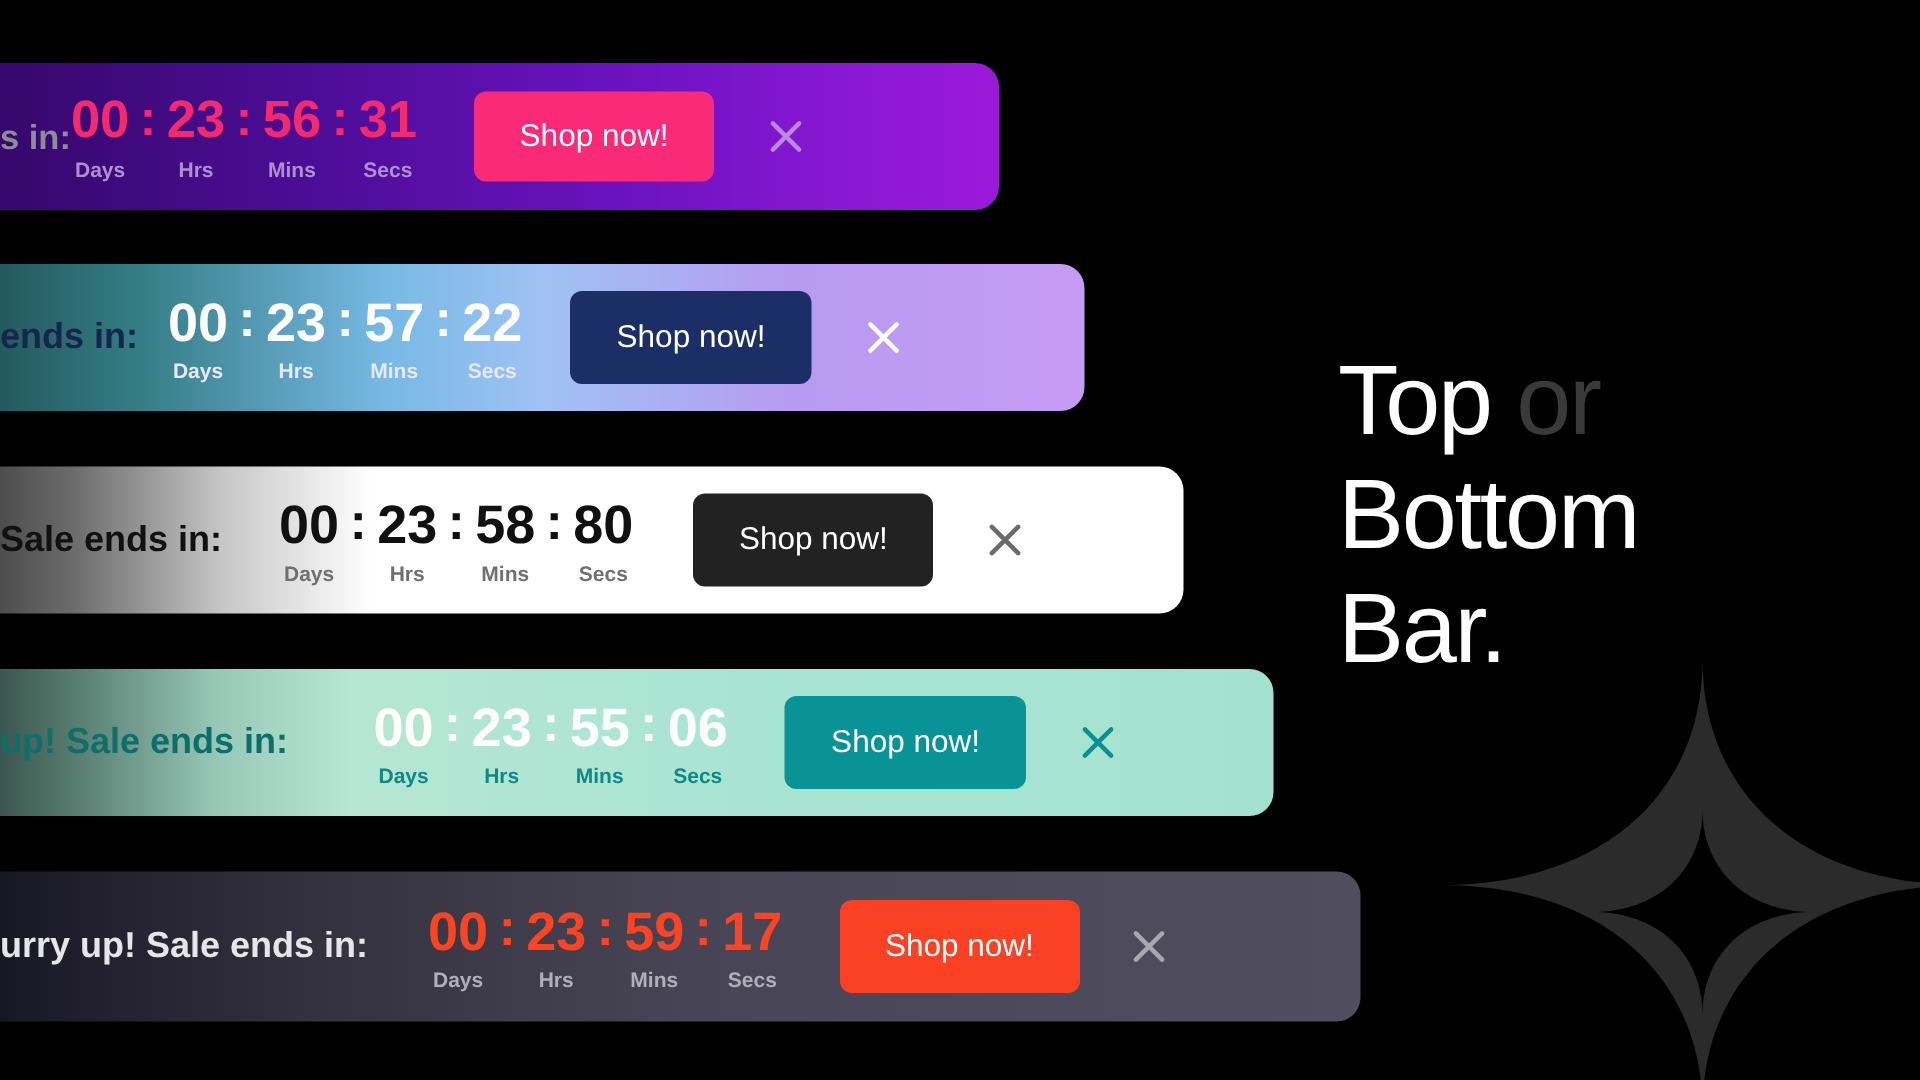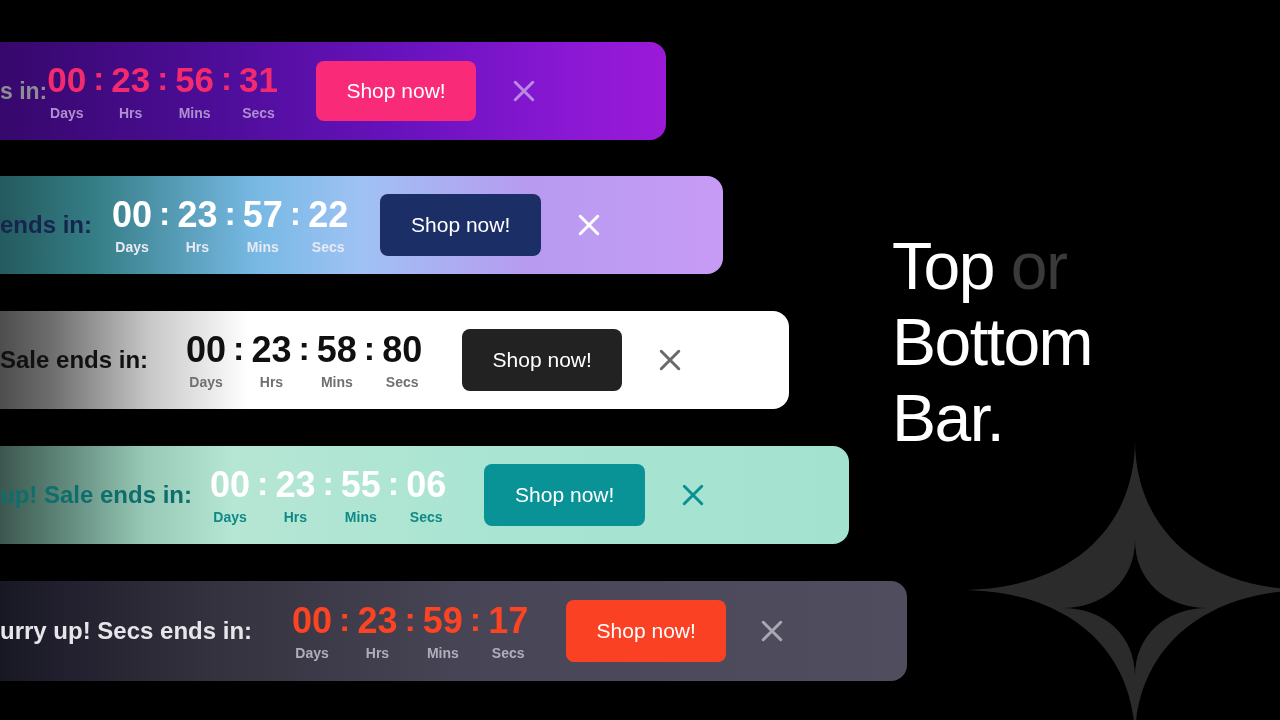--- a/index.html
+++ b/index.html
@@ -140,21 +140,21 @@
   #bar3 .unit .cap { font-size:14px; color:#707070; }
   #bar3 .cta { width:160px; height:62px; background:#222222; font-size:21px; margin-left:40px; }
   #bar3 .closebtn { margin-left:28px; }
 
   
   #bar4 {
     left:-30px; top:446px; width:879px; height:98px;
     background:linear-gradient(90deg,#2b3f3a 0%,#5c8376 10%,#98c9b7 20%,#b6e6d4 30%,#a9e4d2 60%,#a4e2d0 100%);
   }
   #bar4 .bar-inner { padding-left:30px; }
-  #bar4 .bar-label { font-size:24px; color:#0e6e6c; margin-right:18px; }
+  #bar4 .bar-label { font-size:24px; color:#0e6e6c; margin-right:57px; }
   #bar4 .unit .num { font-size:36px; color:#ffffff; }
   #bar4 .colon { font-size:34px; color:#ffffff; }
   #bar4 .unit .cap { font-size:14px; color:#0e8a86; }
   #bar4 .cta { width:161px; height:62px; background:#0a9396; font-size:21px; margin-left:38px; }
   #bar4 .closebtn { margin-left:28px; }
 
   
   #bar5 {
     left:-30px; top:581px; width:937px; height:100px;
     background:linear-gradient(90deg,#13131f 0%,#22202e 10%,#35323f 26%,#474455 52%,#4d4a5c 78%,#504d5f 100%);
@@ -316,21 +316,21 @@
       <button class="closebtn">
         <svg width="30" height="30" viewBox="0 0 24 24">
           <path d="M5 5 L19 19 M19 5 L5 19" stroke="#0a8f92" stroke-width="2.4" stroke-linecap="round"></path>
         </svg>
       </button>
     </div>
   </div>
 
   <div class="bar" id="bar5">
     <div class="bar-inner">
-      <span class="bar-label">urry up! Secs ends in:</span>
+      <span class="bar-label">urry up! Sale ends in:</span>
       <div class="timer">
         <div class="unit">
           <span class="num">00</span>
           <span class="cap">Days</span>
         </div>
         <span class="colon">:</span>
         <div class="unit">
           <span class="num">23</span>
           <span class="cap">Hrs</span>
         </div>

